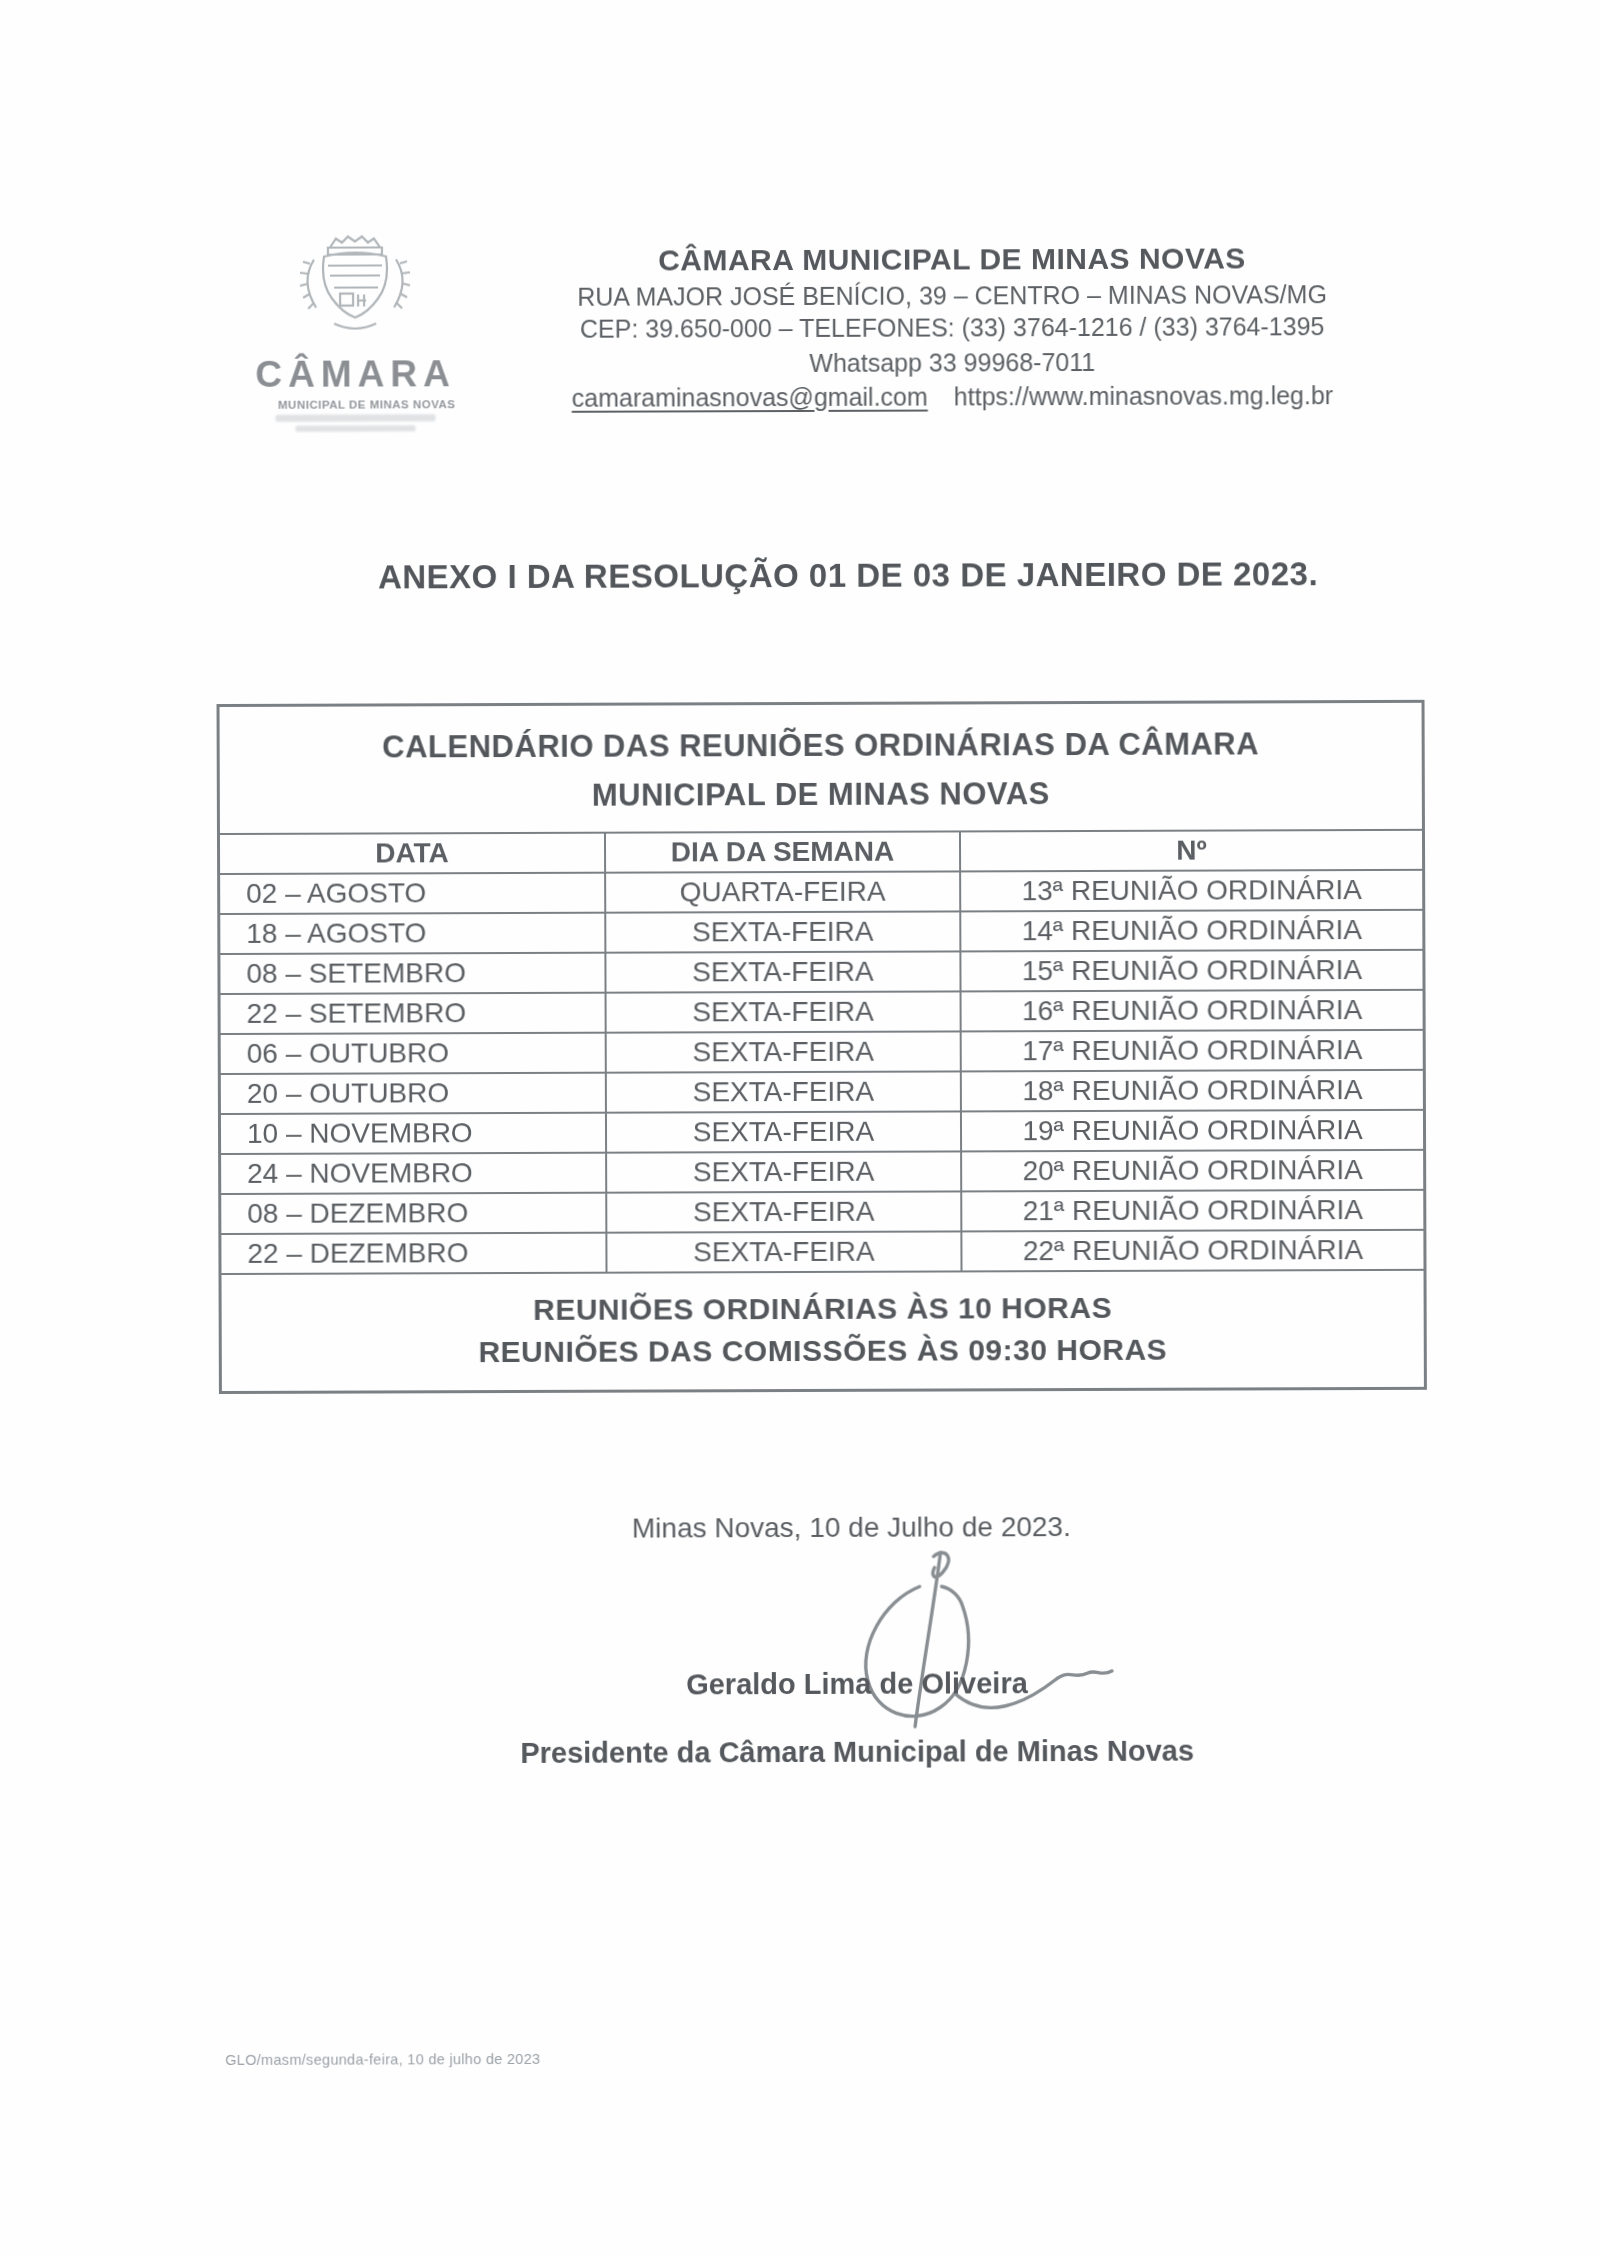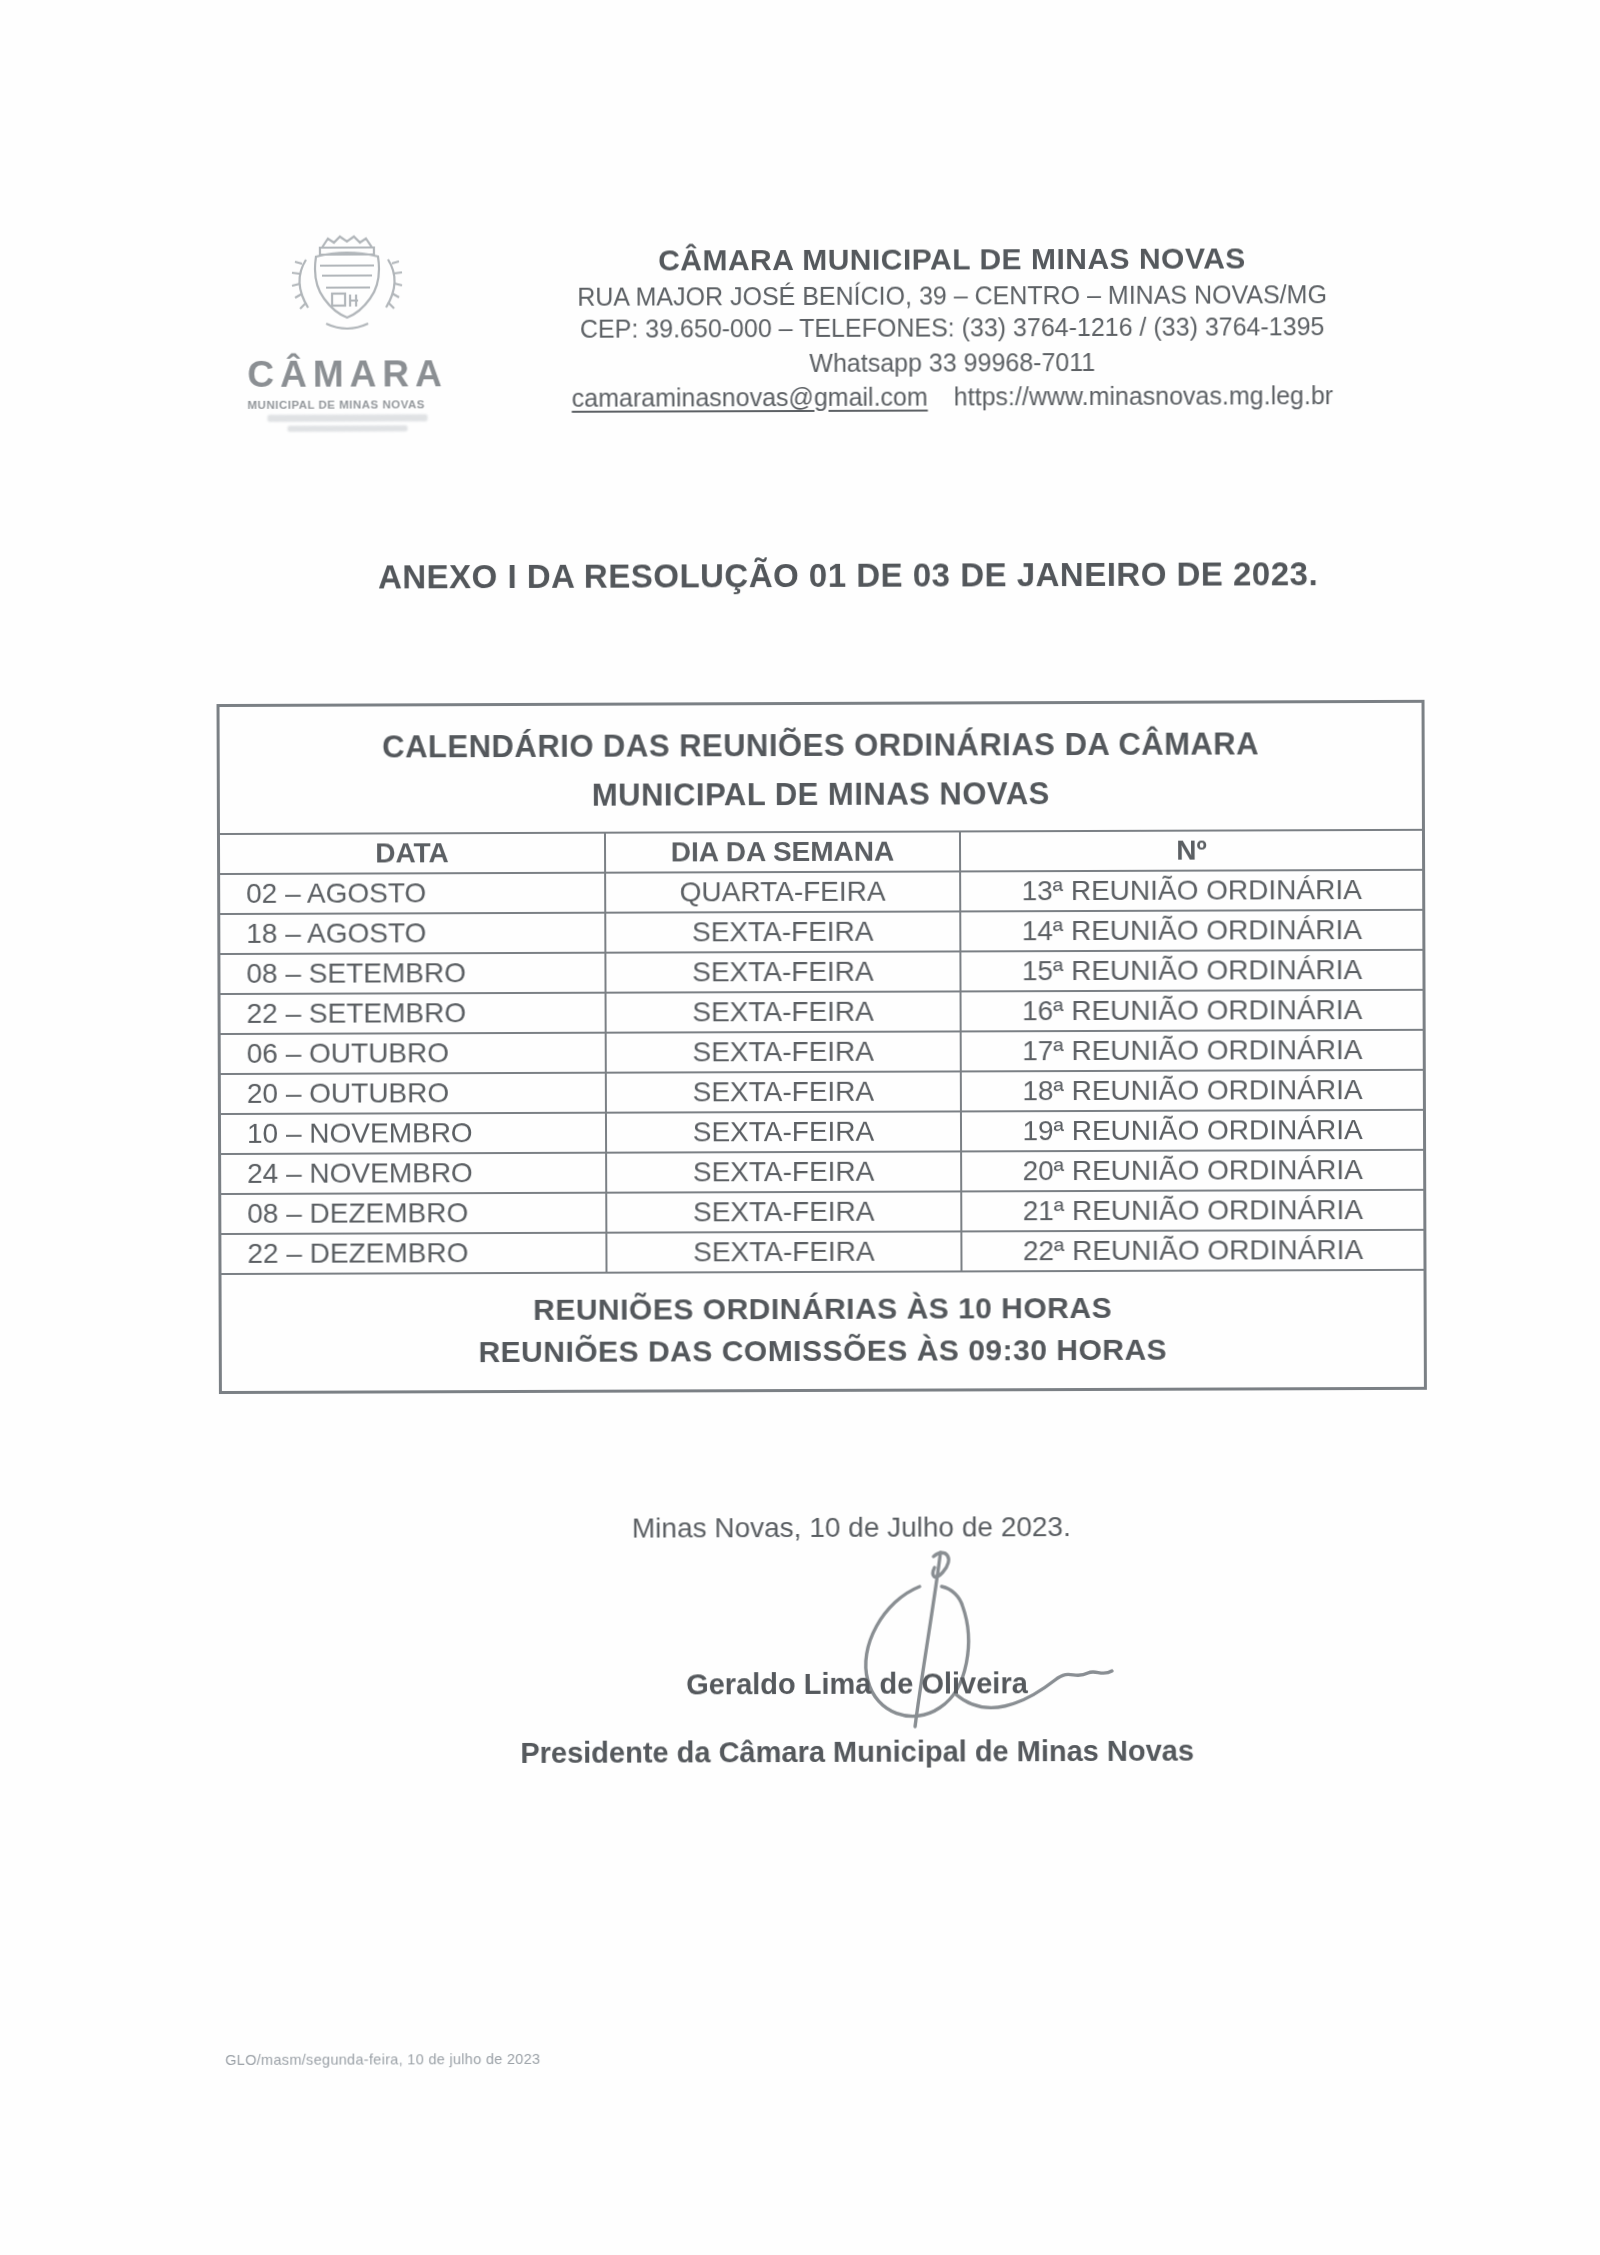--- a/index.html
+++ b/index.html
@@ -13,22 +13,22 @@
     overflow:hidden;
   }
   .tilt {
     position:absolute; inset:0;
     transform:rotate(-0.2deg);
     filter:blur(0.3px);
   }
 
   
   .logo {
-    position:absolute; left:250px; top:230px; width:200px;
-    text-align:left;
+    position:absolute; left:258px; top:230px; width:200px;
+    text-align:right;
   }
   .logo svg { display:block; margin:0 auto; opacity:.85; }
   .logo-title {
     font-size:37px; font-weight:700; letter-spacing:6px;
     color:#8b8f93; margin-top:2px;
   }
   .logo-sub {
     font-size:11.5px; letter-spacing:.5px; color:#94989c; margin-top:3px;
     font-weight:700;
   }

